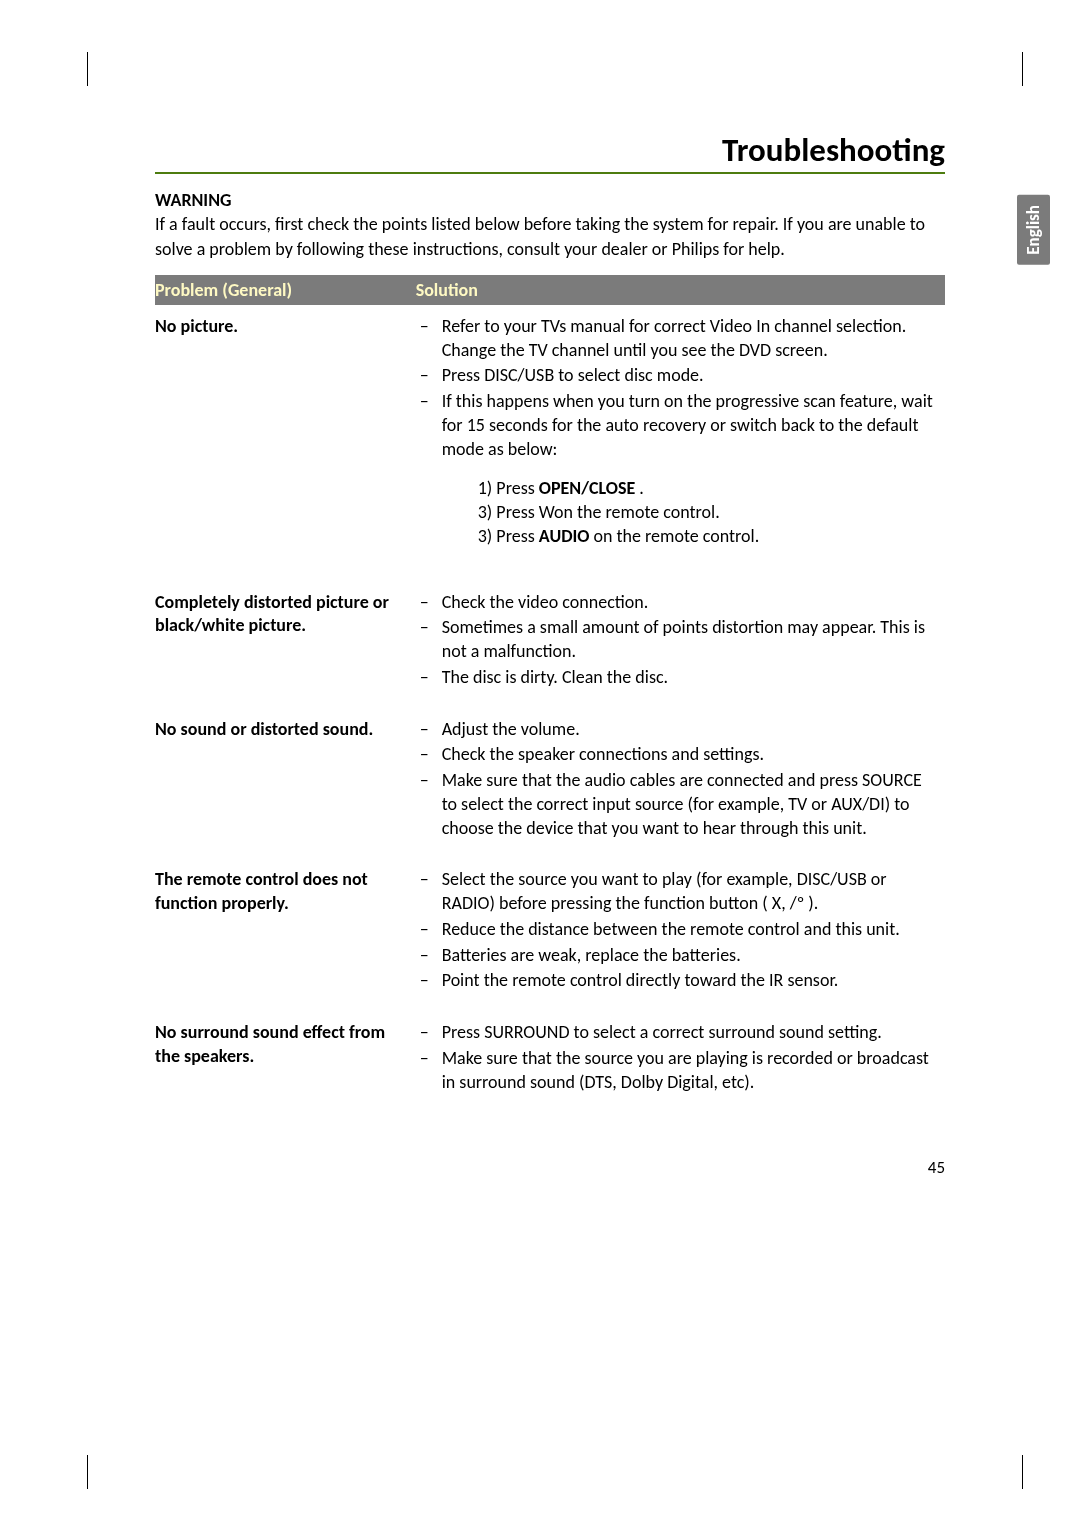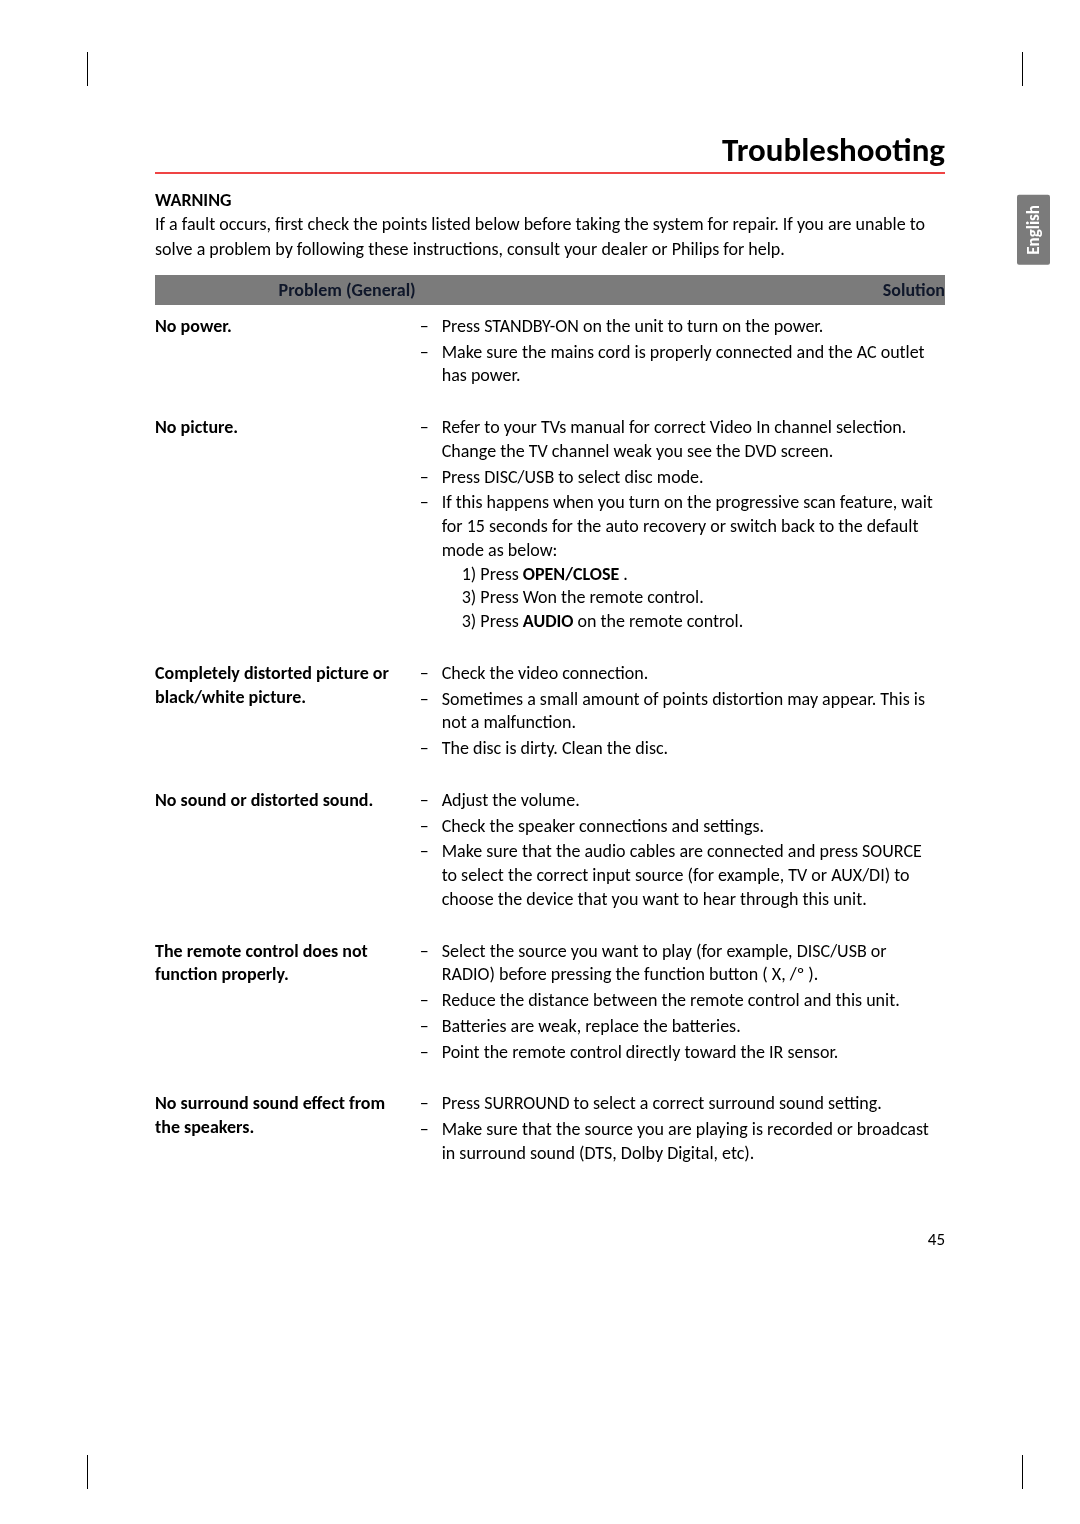--- a/index.html
+++ b/index.html
@@ -22,21 +22,21 @@
   .page {
     position: absolute;
     top: 130px;
     left: 155px;
     width: 790px;
   }
   .title {
     font-size: 33px;
     font-weight: bold;
     text-align: right;
-    border-bottom: 2px solid #ef4444;
+    border-bottom: 2px solid #4d7c0f;
     padding-bottom: 2px;
     margin-bottom: 14px;
   }
   .lang-tab {
     position: absolute;
     top: 195px;
     right: 30px;
     background: #7b7b7b;
     color: #fff;
     font-weight: bold;
@@ -45,38 +45,38 @@
     transform: rotate(180deg);
     padding: 10px 6px;
     border-radius: 2px;
   }
   .warning-block { font-size: 18px; line-height: 1.35; }
   .warning-title { font-weight: bold; }
   .warning-block p { margin: 0 0 14px 0; }
   .tbl { width: 100%; border-collapse: collapse; margin-top: 6px; }
   .tbl th {
     background: #7b7b7b;
-    color: #0f172a;
+    color: #fef9c3;
     font-weight: bold;
     font-size: 18px;
-    text-align: right;
+    text-align: left;
     padding: 4px 0;
   }
   .tbl th:first-child { width: 33%; }
   .tbl td {
     vertical-align: top;
     font-size: 18px;
     padding: 10px 8px 16px 0;
     line-height: 1.32;
   }
   .tbl td.problem { font-weight: bold; padding-right: 14px; }
   ul.sol { list-style: none; padding: 0; margin: 0; }
   ul.sol > li { position: relative; padding-left: 26px; margin: 0 0 2px 0; }
   ul.sol > li::before { content: "–"; position: absolute; left: 4px; }
-  .nested { margin: 0; padding-left: 20px; list-style: none; }
+  .nested { margin: 16px; padding-left: 20px; list-style: none; }
   .nested li { margin: 0; }
   .b { font-weight: bold; }
   .pageno {
     position: absolute;
     right: 0;
     bottom: -66px;
     font-size: 17px;
   }
   .pg-wrap { position: relative; }
 </style>
@@ -100,33 +100,24 @@
 
   <table class="tbl">
     <thead>
       <tr>
         <th>Problem (General)</th>
         <th>Solution</th>
       </tr>
     </thead>
     <tbody id="tbody">
         <tr>
-          <td class="problem">No power.</td>
-          <td>
-            <ul class="sol">
-              <li>Press STANDBY-ON on the unit to turn on the power.</li>
-              <li>Make sure the mains cord is properly connected and the AC outlet has power.</li>
-            </ul>
-          </td>
-        </tr>
-        <tr>
           <td class="problem">No picture.</td>
           <td>
             <ul class="sol">
-              <li>Refer to your TVs manual for correct Video In channel selection. Change the TV channel weak you see the DVD screen.</li>
+              <li>Refer to your TVs manual for correct Video In channel selection. Change the TV channel until you see the DVD screen.</li>
               <li>Press DISC/USB to select disc mode.</li>
               <li>If this happens when you turn on the progressive scan feature, wait for 15 seconds for the auto recovery or switch back to the default mode as below:<ul class="nested">
                   <li>1)  Press <span class="b">OPEN/CLOSE</span>    .</li>
                   <li>3)  Press  Won the remote control.</li>
                   <li>3)  Press <span class="b">AUDIO</span> on the remote control.</li>
                 </ul></li>
             </ul>
           </td>
         </tr>
         <tr>

